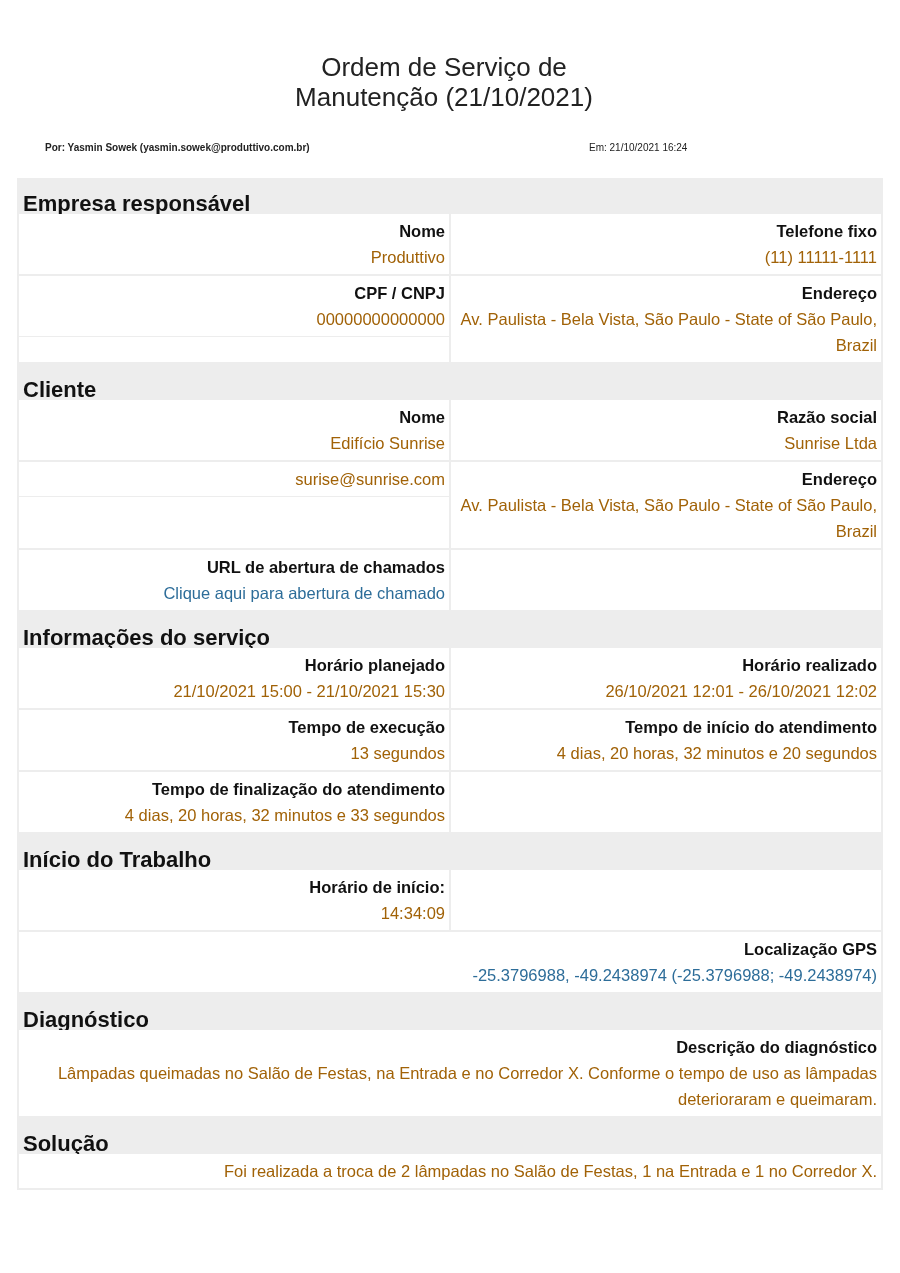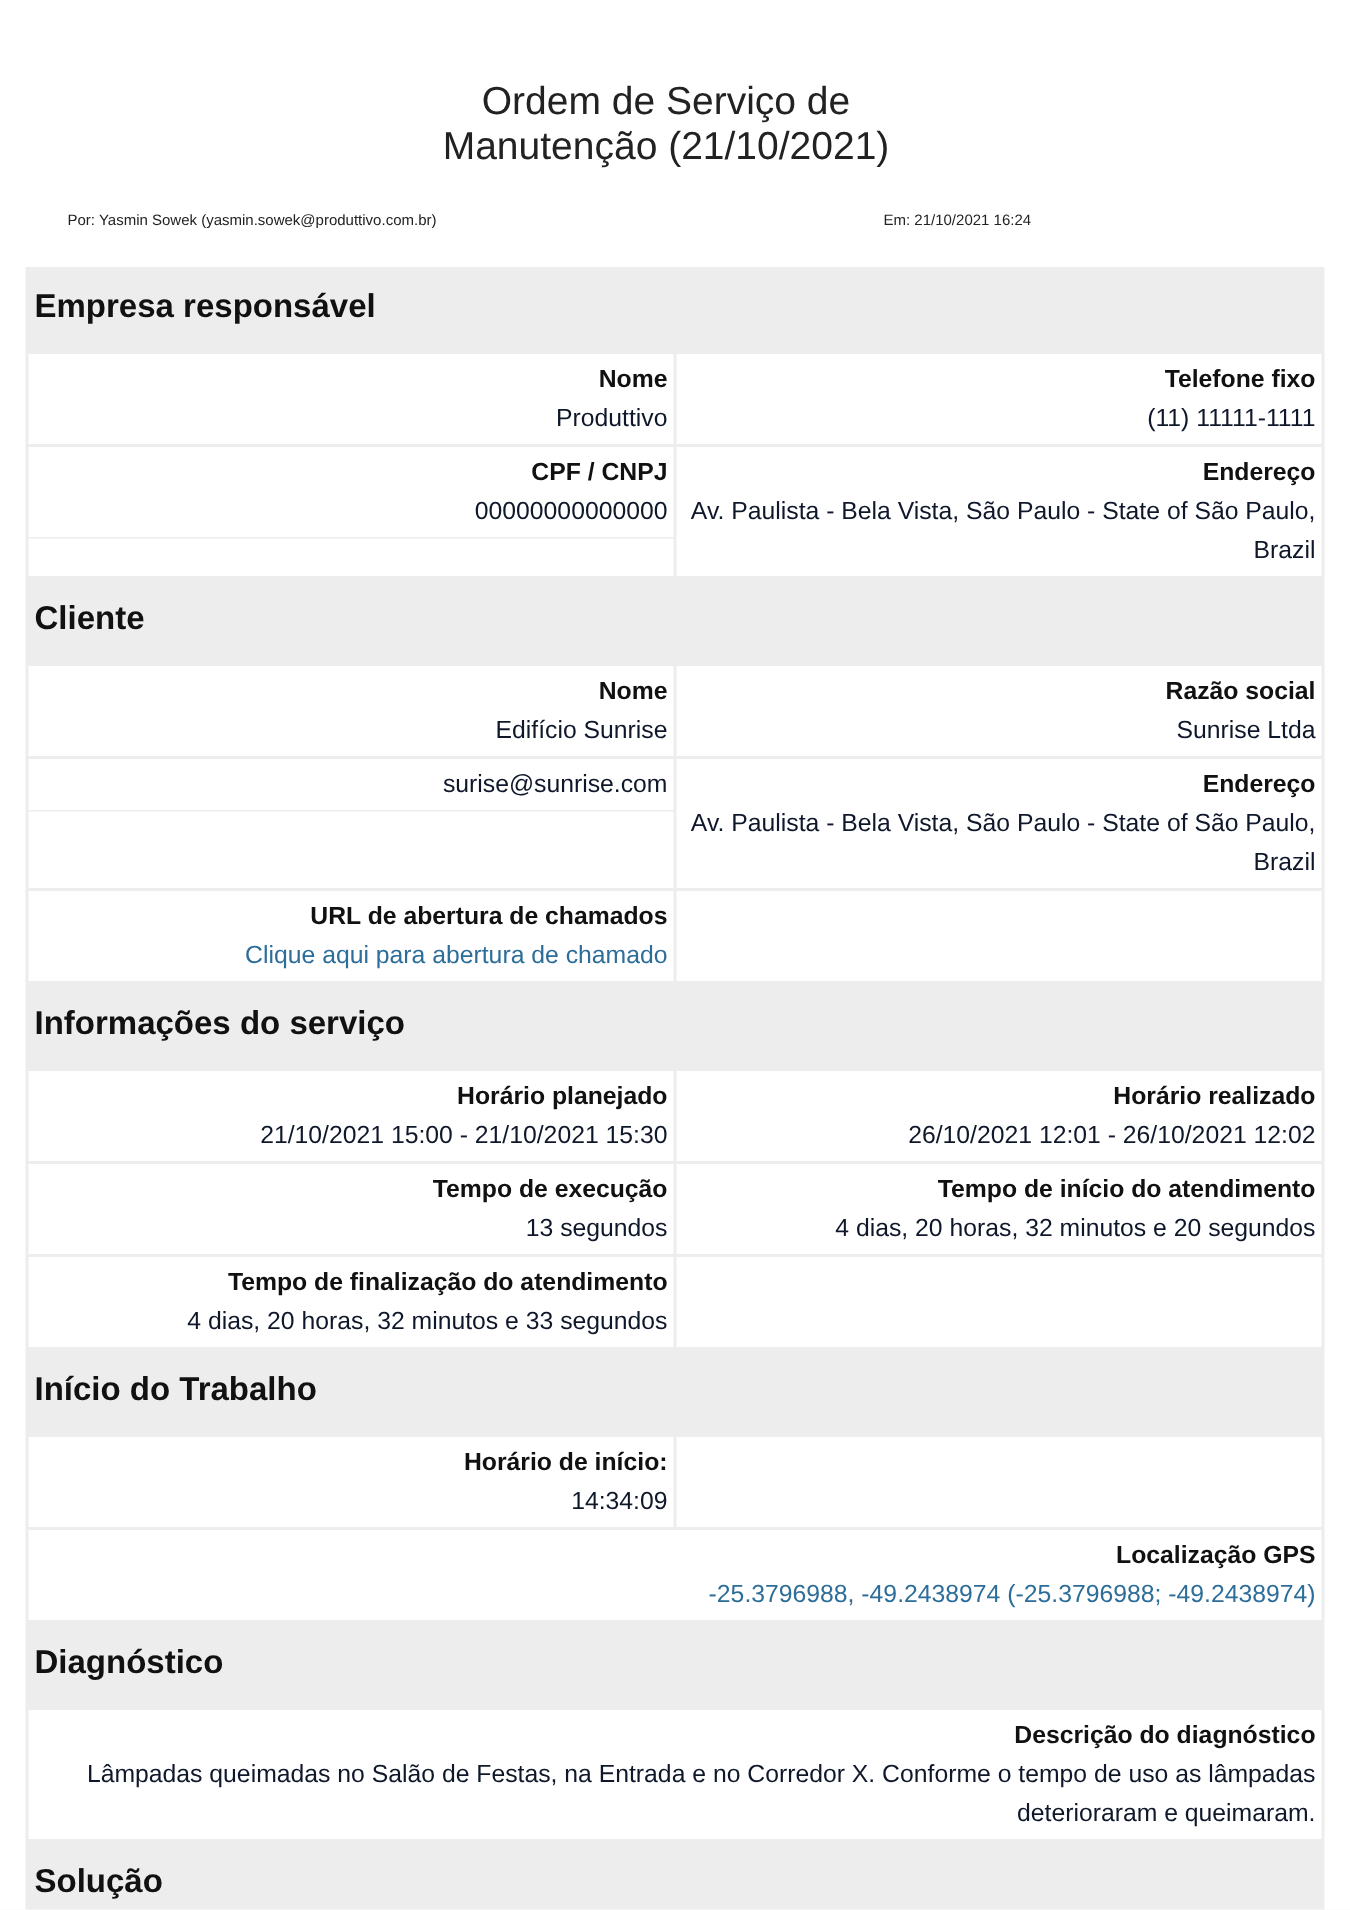--- a/index.html
+++ b/index.html
@@ -7,41 +7,41 @@
       width: 900px; height: 1273px; overflow: hidden; position: relative;
       font-family: "Liberation Sans", sans-serif; color: #111;
     }
     .doc-title {
       position: absolute; left: 0; top: 52px; width: 888px;
       text-align: center; font-size: 26px; line-height: 30px; color: #222;
     }
     .meta {
       position: absolute; top: 142px; font-size: 10px; color: #222;
     }
-    .meta.left { left: 45px; }
+    .meta.left { left: 45px; font-weight: bold; }
     .meta.right { left: 589px; }
     .container {
       position: absolute; left: 17px; top: 178px; width: 866px;
       background: #ededed; padding-bottom: 0;
     }
     .section-header {
-      height: 58px; box-sizing: border-box; padding: 13px 6px 0 6px;
+      height: 36px; box-sizing: border-box; padding: 13px 6px 0 6px;
       font-size: 22px; font-weight: bold; color: #111;
     }
     .rows { padding: 0 2px 2px 2px; }
     .grid {
       display: grid; grid-template-columns: 430px 430px; column-gap: 2px; row-gap: 2px; text-align: right;
     }
     .grid + .grid { margin-top: 2px; }
     .cell {
       background: #ffffff; box-sizing: border-box; padding: 4px 4px 4px 4px;
       font-size: 16.5px; line-height: 26px;
     }
     .cell .label { font-weight: bold; }
-    .cell .value { color: #0f172a; }
+    .cell .value { color: #a16207; }
     .cell .value.link { color: #2d6d99; cursor: pointer; }
     .cell.full { grid-column: 1 / span 2; }
     .cell.blank { min-height: 24px; }
     .stack { display: flex; flex-direction: column; gap: 1px; }
     .stack .cell.fill { flex: 1; }
   </style>
 </head>
 <body>
 
 <div class="doc-title">

